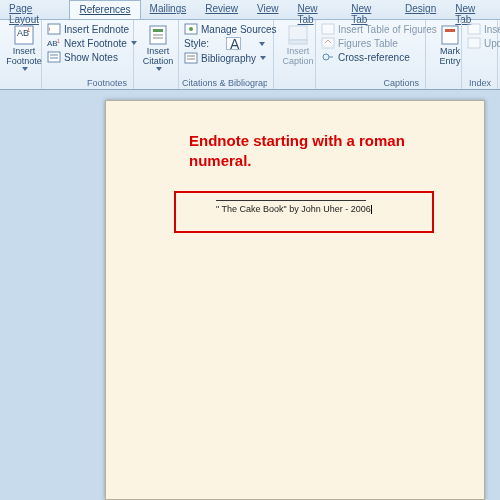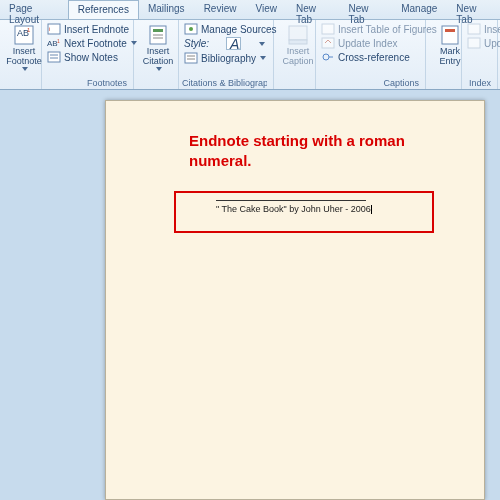--- a/index.html
+++ b/index.html
@@ -1,29 +1,29 @@
 <!DOCTYPE html>
 <html><head>
 <meta charset="utf-8">
 <style>
   * { box-sizing: border-box; margin: 0; padding: 0; font-family: "Segoe UI", Tahoma, sans-serif; }
   body { width: 500px; height: 500px; overflow: hidden; background: #bcd4e6; }
   .tabs { display: flex; height: 20px; background: linear-gradient(#e8f1f8,#dce9f5); border-bottom: 1px solid #9db8d0; font-size: 10px; }
-  .tab { padding: 3px 9px; color: #3a5a82; cursor: pointer; border-right: 1px solid transparent; }
+  .tab { padding: 3px 9px; color: #3a5a82; cursor: pointer; border-right: 1px solid transparent; text-decoration: underline; }
   .tab.active { background: #f4f9fd; border-left: 1px solid #9db8d0; border-right: 1px solid #9db8d0; border-top: 1px solid #9db8d0; color: #2a4a72; font-weight: 500; }
   .ribbon { display: flex; height: 70px; background: linear-gradient(#f3f8fd,#e3edf7); border-bottom: 1px solid #8aa8c4; }
   .group { border-right: 1px solid #c3d5e6; padding: 2px 6px 0 3px; display: flex; flex-direction: column; position: relative; }
   .group-label { font-size: 9px; color: #4a6a92; text-align: right; padding: 1px 0; margin-top: auto; white-space: nowrap; overflow: hidden; }
   .stack { display: flex; flex-direction: column; gap: 0; text-align: right; }
   .btn { display: flex; align-items: center; gap: 3px; font-size: 10px; color: #2a4a72; padding: 1px 2px; cursor: pointer; white-space: nowrap; border-radius: 2px; }
   .bigbtn { display: flex; flex-direction: column; align-items: center; justify-content: flex-start; width: 42px; padding: 2px 1px; font-size: 9px; color: #2a4a72; cursor: pointer; text-align: center; line-height: 1.1; }
   .bigbtn .ico { width: 22px; height: 22px; margin-bottom: 1px; }
   .ico { display: inline-flex; align-items: center; justify-content: center; }
   .dd { width: 0; height: 0; border-left: 3px solid transparent; border-right: 3px solid transparent; border-top: 4px solid #4a6a92; margin-left: 1px; }
-  .style-row { display:flex; align-items:center; gap:17px;font-style:italic; }
+  .style-row { display:flex; align-items:center; gap:17px; }
   .style-box { border:1px solid #9db8d0; background:#fff; font-size:14px; padding:0 3px; width:46px; height:13px; line-height:12px; overflow:hidden; }
   .workspace { position: relative; height: 410px; background: #c7dbed; display:flex; justify-content:center; }
   .page { position:absolute; top:10px; left:105px; width:380px; height:400px; background:#fcf4e2; box-shadow: 0 0 4px rgba(0,0,0,.3); border:1px solid #b8b09a; }
   .ann-title { position:absolute; top:30px; left:35px; width:260px; color:#d80000; font-weight:bold; font-size:15px; line-height:1.3;margin-left:48px; }
   .endnote-box { position:absolute; top:90px; left:68px; width:260px; height:42px; border:2px solid #d80000; }
   .endnote-line { border-top:1px solid #333; width:150px; margin:7px 0 0 40px; }
   .endnote-text { font-size:9px; color:#222; padding:3px 0 0 40px; }
   .cursor { display:inline-block; width:1px; height:9px; background:#000; vertical-align:middle; }
   .disabled { opacity:.55; }
 </style>
@@ -31,21 +31,21 @@
 <body>
 
 <div class="tabs">
   <div class="tab">Page Layout</div>
   <div class="tab active">References</div>
   <div class="tab">Mailings</div>
   <div class="tab">Review</div>
   <div class="tab">View</div>
   <div class="tab">New Tab</div>
   <div class="tab">New Tab</div>
-  <div class="tab">Manage</div>
+  <div class="tab">Design</div>
   <div class="tab">New Tab</div>
 </div>
 
 <div class="ribbon">
 
   <div class="group" style="width:42px">
     <div class="bigbtn">
       <span class="ico">
         <svg width="22" height="22">
             <rect x="2" y="2" width="18" height="18" fill="#fff" stroke="#6a8ab2"></rect>
@@ -164,21 +164,21 @@
           </span>
         <span>Insert Table of Figures</span>
       </div>
       <div class="btn disabled">
         <span class="ico">
             <svg width="14" height="12">
               <rect x="1" y="1" width="12" height="10" fill="#fff" stroke="#aabccf"></rect>
               <path d="M4 6 l3 -3 l3 3" fill="none" stroke="#c05a40"></path>
             </svg>
           </span>
-        <span>Update Index</span>
+        <span>Figures Table</span>
       </div>
       <div class="btn">
         <span class="ico">
             <svg width="14" height="12">
               <circle cx="5" cy="6" r="3" fill="none" stroke="#5a8aca"></circle>
               <path d="M8 6 h4" stroke="#5a8aca"></path>
             </svg>
           </span>
         <span>Cross-reference</span>
       </div>

